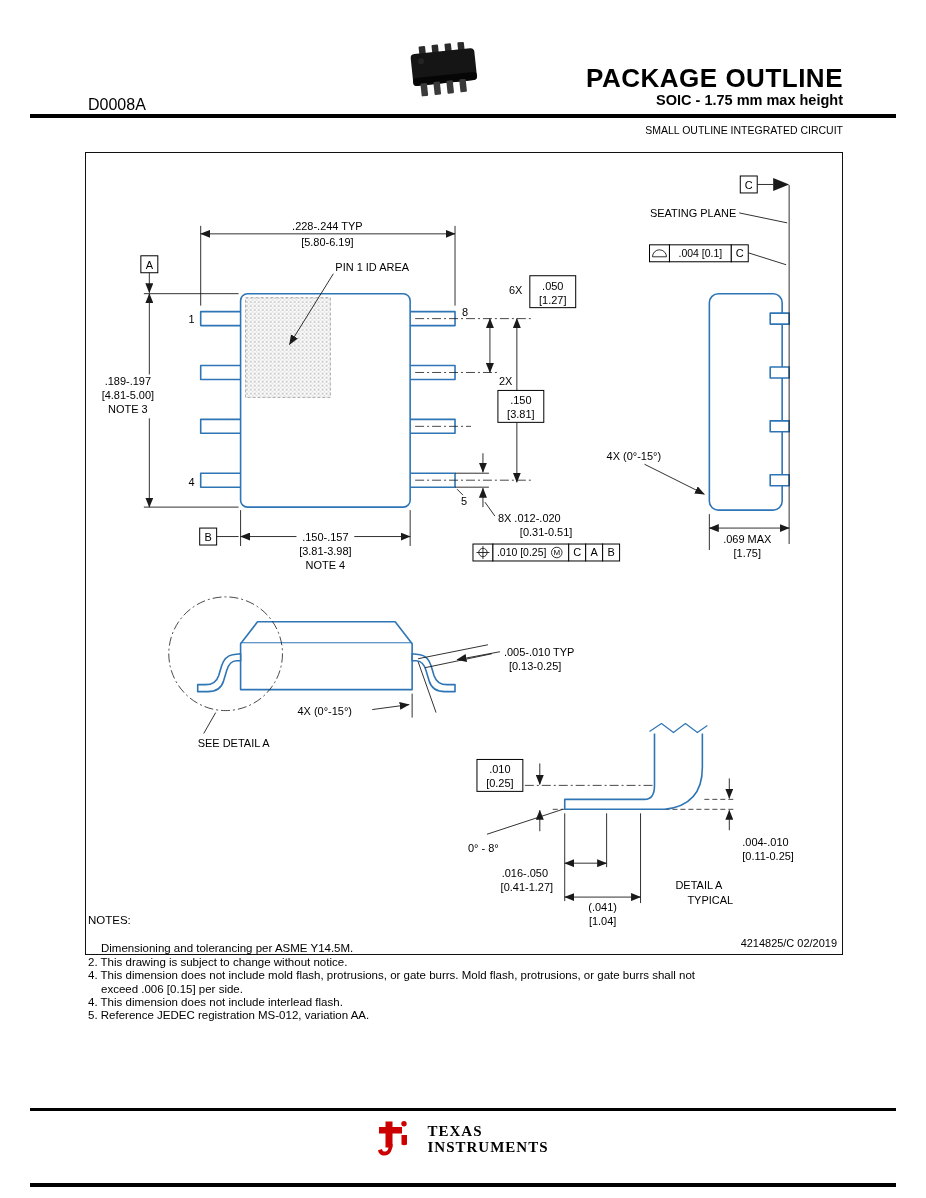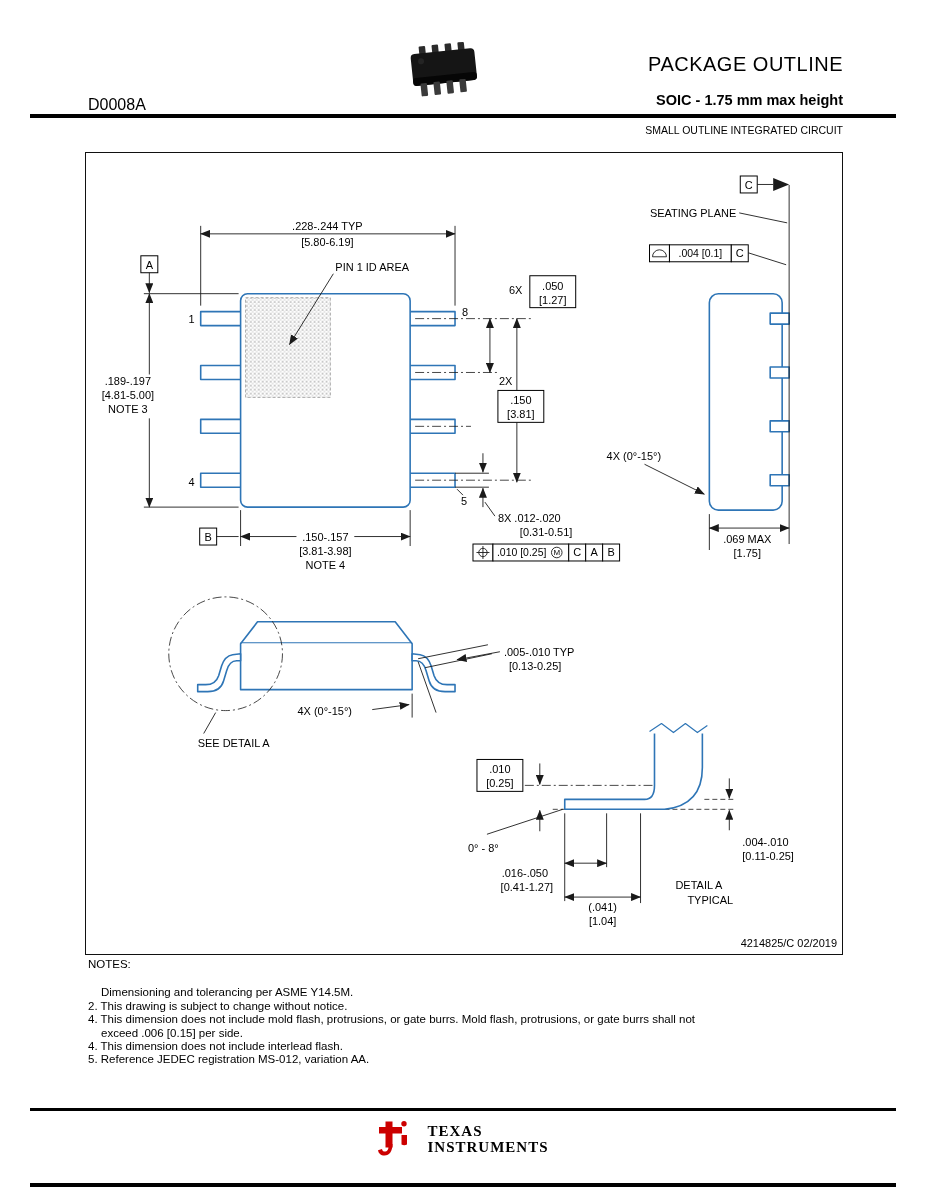--- a/index.html
+++ b/index.html
@@ -1,41 +1,41 @@
 <!DOCTYPE html>
 <html><head>
 <meta charset="utf-8">
 <style>
   html,body{margin:0;padding:0;background:#fff}
   .page{position:relative;width:926px;height:1198px;background:#fff;overflow:hidden;
         font-family:"Liberation Sans",sans-serif;color:#000}
   .abs{position:absolute}
   .rule{position:absolute;background:#000}
-  .hdr-title{position:absolute;right:83px;top:53px;font-size:20px;font-weight:normal;letter-spacing:.5px}
+  .hdr-title{position:absolute;right:83px;top:63px;font-size:26px;font-weight:bold;letter-spacing:.5px}
   .hdr-part{position:absolute;left:88px;top:96px;font-size:16px;font-weight:normal}
   .hdr-type{position:absolute;right:83px;top:92px;font-size:14.5px;font-weight:bold}
   .hdr-family{position:absolute;right:83px;top:124px;font-size:10.5px}
   .frame{position:absolute;left:85px;top:152px;width:758px;height:803px;
          border:1.6px solid #111;box-sizing:border-box}
   svg.draw{position:absolute;left:0;top:0;width:100%;height:100%}
 
   
   .geo{fill:none;stroke:#2e75b6;stroke-width:1.6;stroke-linejoin:round}
   .geo2{fill:none;stroke:#2e75b6;stroke-width:1.1}
   .geof{fill:#fff;stroke:#2e75b6;stroke-width:1.6;stroke-linejoin:round}
   .thin{fill:none;stroke:#1a1a1a;stroke-width:0.9}
   .cl{fill:none;stroke:#1a1a1a;stroke-width:0.8;stroke-dasharray:9 3 2 3}
   .dsh{fill:none;stroke:#1a1a1a;stroke-width:0.8;stroke-dasharray:5 3}
   .bx{fill:#fff;stroke:#000;stroke-width:1}
   svg.draw text{font-family:"Liberation Sans",sans-serif;font-size:11px;fill:#000}
   .mid{text-anchor:middle}
   .end{text-anchor:end}
   .big{font-size:13px}
 
-  .notes{position:absolute;left:88px;top:958px;width:770px;font-size:11.5px;line-height:13.4px}
+  .notes{position:absolute;left:88px;top:914px;width:770px;font-size:11.5px;line-height:13.4px}
   .notes-heading{margin-bottom:15px}
   .note.cont{padding-left:13px}
 
   .brand{position:absolute;left:0;top:1120px;width:100%;display:flex;
          justify-content:center;align-items:flex-start;gap:20px}
   .brand-text{font-family:"Liberation Serif",serif;font-weight:bold;font-size:15px;
               line-height:15.5px;letter-spacing:1px;padding-top:4px}
   .website{position:absolute;left:0;top:1236px;width:100%;text-align:center;font-size:10px}
 </style>
 </head>

